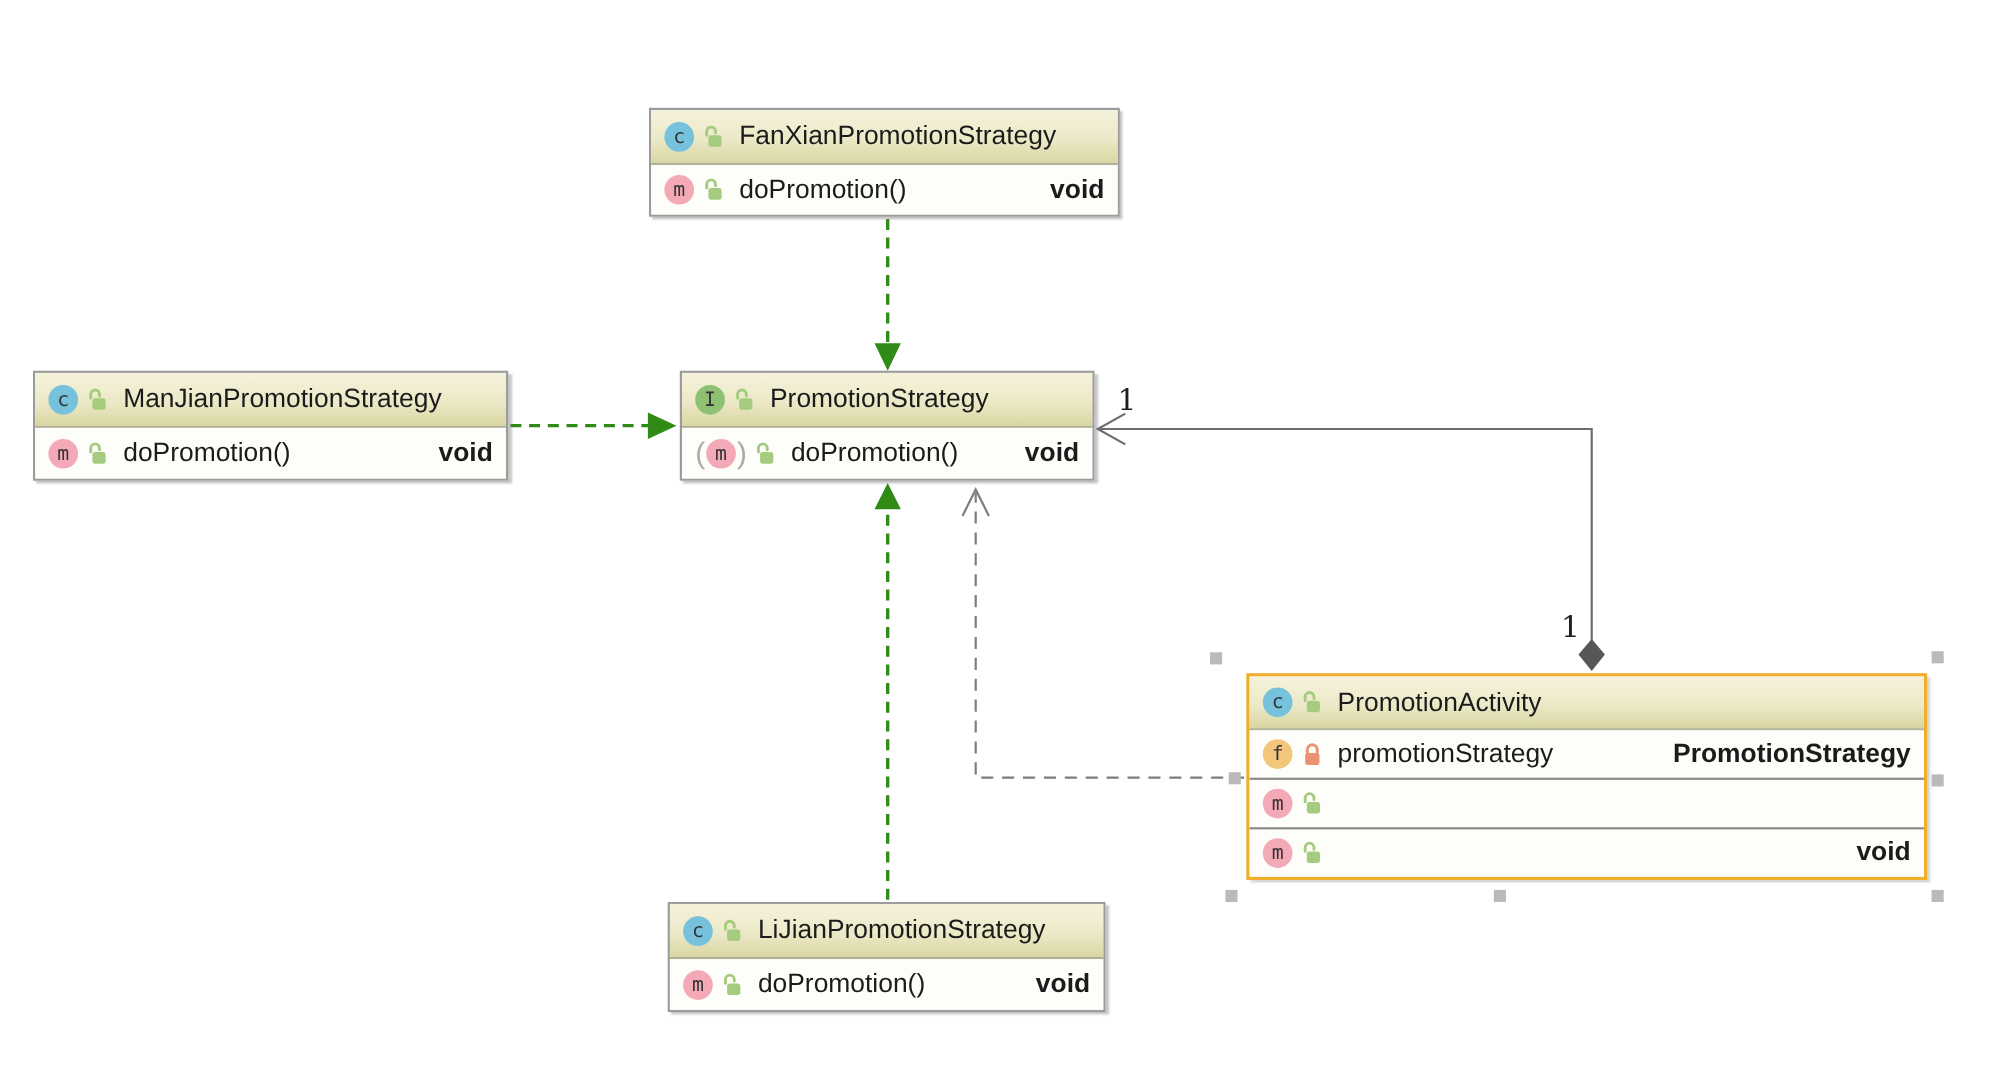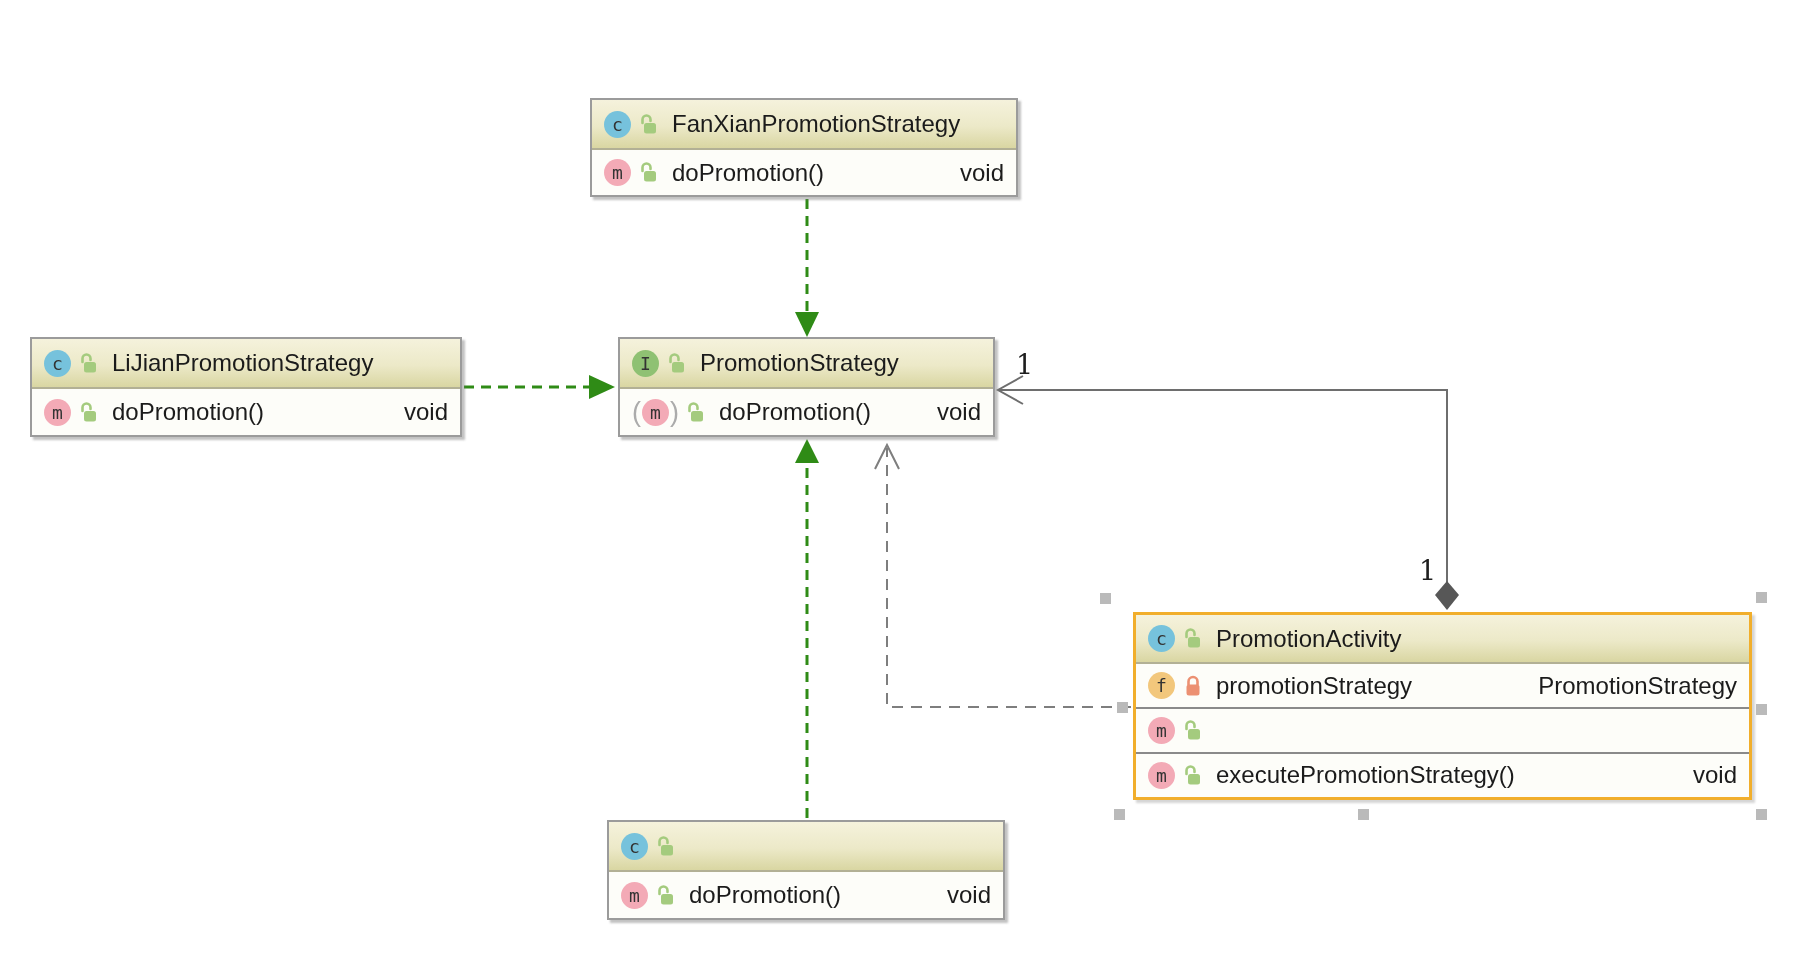--- a/index.html
+++ b/index.html
@@ -56,21 +56,21 @@
   .badge.fld  { background:#f2c77c; }
   .lock { margin-right:14px; flex:0 0 auto; display:inline-flex; }
   .paren {
     color:#ababab; font-size:27px; font-weight:normal;
     line-height:27px; flex:0 0 auto;
   }
   .paren.open  { margin-right:1px; }
   .paren.close { margin-right:8px; margin-left:1px; }
   .abs-wrap { display:inline-flex; align-items:center; margin-right:0; }
   .abs-wrap .badge { margin-right:0; }
-  .member-type { margin-left:auto; padding-right:12px; }
+  .member-type { margin-left:auto; padding-right:12px;font-weight:bold; }
   .title-text, .member-name { white-space:nowrap; }
 
   .mult {
     position:absolute;
     font-family:"DejaVu Serif", serif;
     font-size:27px; color:#1e1e1e;
     line-height:27px;
   }
   .handle {
     position:absolute; width:11px; height:11px;
@@ -140,21 +140,21 @@
 
   <div class="node" style="left:30px; top:337px; width:432px; height:100px;">
     <div class="hdr" style="height:48px;">
       <span class="badge cls">c</span>
       <span class="lock">
         <svg width="18" height="21" viewBox="0 0 18 21">
           <path d="M2.5 9 L2.5 5.5 A4 4 0 0 1 10.5 5.5 L10.5 7" fill="none" stroke="#a4cb7e" stroke-width="2.6" stroke-linecap="round"></path>
           <rect x="4" y="9" width="12" height="10.5" rx="2.5" fill="#a4cb7e"></rect>
         </svg>
       </span>
-      <span class="title-text">LiJianPromotionStrategy</span>
+      <span class="title-text">ManJianPromotionStrategy</span>
     </div>
     <div class="row">
       <span class="badge mth">m</span>
       <span class="lock">
         <svg width="18" height="21" viewBox="0 0 18 21">
           <path d="M2.5 9 L2.5 5.5 A4 4 0 0 1 10.5 5.5 L10.5 7" fill="none" stroke="#a4cb7e" stroke-width="2.6" stroke-linecap="round"></path>
           <rect x="4" y="9" width="12" height="10.5" rx="2.5" fill="#a4cb7e"></rect>
         </svg>
       </span>
       <span class="member-name">doPromotion()</span>
@@ -192,20 +192,21 @@
 
   <div class="node" style="left:607px; top:820px; width:398px; height:100px;">
     <div class="hdr" style="height:48px;">
       <span class="badge cls">c</span>
       <span class="lock">
         <svg width="18" height="21" viewBox="0 0 18 21">
           <path d="M2.5 9 L2.5 5.5 A4 4 0 0 1 10.5 5.5 L10.5 7" fill="none" stroke="#a4cb7e" stroke-width="2.6" stroke-linecap="round"></path>
           <rect x="4" y="9" width="12" height="10.5" rx="2.5" fill="#a4cb7e"></rect>
         </svg>
       </span>
+      <span class="title-text">LiJianPromotionStrategy</span>
     </div>
     <div class="row">
       <span class="badge mth">m</span>
       <span class="lock">
         <svg width="18" height="21" viewBox="0 0 18 21">
           <path d="M2.5 9 L2.5 5.5 A4 4 0 0 1 10.5 5.5 L10.5 7" fill="none" stroke="#a4cb7e" stroke-width="2.6" stroke-linecap="round"></path>
           <rect x="4" y="9" width="12" height="10.5" rx="2.5" fill="#a4cb7e"></rect>
         </svg>
       </span>
       <span class="member-name">doPromotion()</span>
@@ -245,21 +246,20 @@
       </span>
     </div>
     <div class="row sep">
       <span class="badge mth">m</span>
       <span class="lock">
         <svg width="18" height="21" viewBox="0 0 18 21">
           <path d="M2.5 9 L2.5 5.5 A4 4 0 0 1 10.5 5.5 L10.5 7" fill="none" stroke="#a4cb7e" stroke-width="2.6" stroke-linecap="round"></path>
           <rect x="4" y="9" width="12" height="10.5" rx="2.5" fill="#a4cb7e"></rect>
         </svg>
       </span>
-      <span class="member-name">executePromotionStrategy()</span>
       <span class="member-type">void</span>
     </div>
   </div>
 
   <div class="handle" style="left:1100px; top:593px;"></div>
   <div class="handle" style="left:1756px; top:592px;"></div>
   <div class="handle" style="left:1117px; top:702px;"></div>
   <div class="handle" style="left:1756px; top:704px;"></div>
   <div class="handle" style="left:1114px; top:809px;"></div>
   <div class="handle" style="left:1358px; top:809px;"></div>

